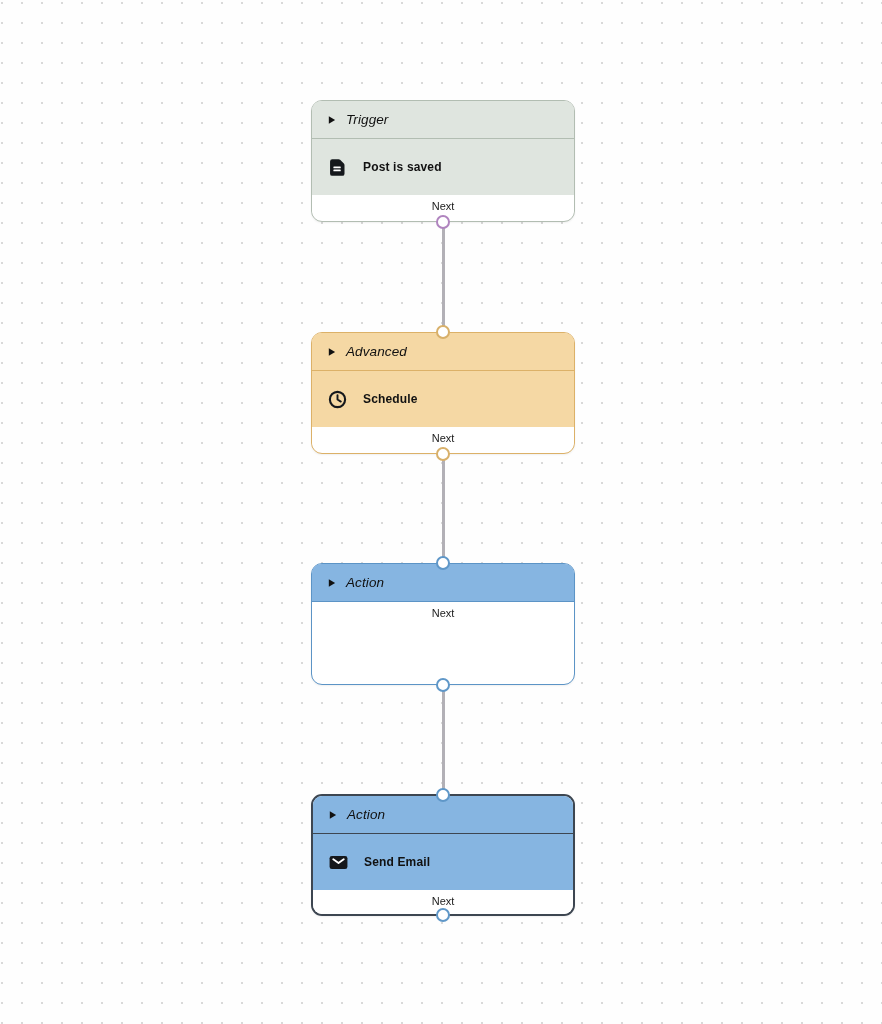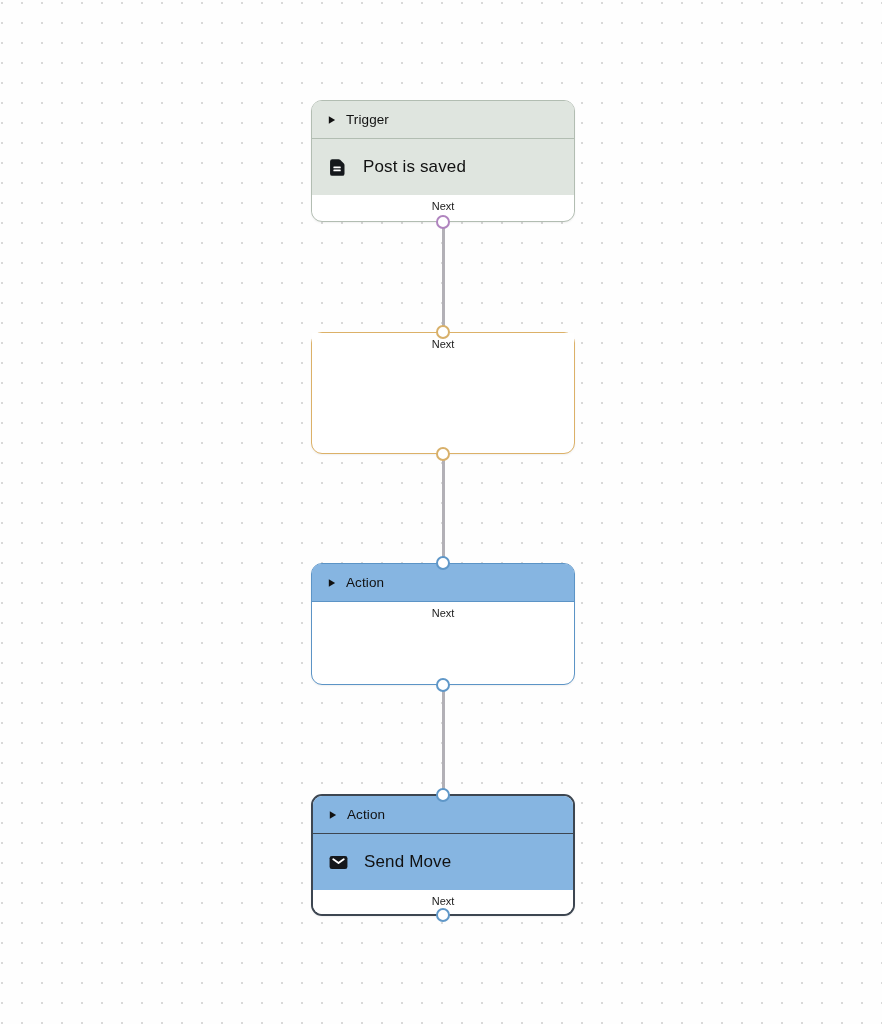--- a/index.html
+++ b/index.html
@@ -42,31 +42,32 @@
     gap: 10px;
     height: 38px;
     padding: 16px 15px;
     background: var(--node-bg, #eee);
     border-bottom: 1.5px solid var(--node-border, #999);
     border-radius: 9px 9px 0 0;
     font-size: 13.5px;
     font-weight: 500;
     letter-spacing: 0.1px;
     cursor: pointer;
+    font-style: italic;
   }
   .caret { display: inline-flex; width: 9px; height: 10px; flex: none; }
   .node-body {
     display: flex;
     align-items: center;
     gap: 15px;
     height: 56px;
     padding: 0 15px;
     background: var(--node-bg, #eee);
-    font-size: 17px;
-    font-weight: 400;
+    font-size: 12px;
+    font-weight: 700;
     letter-spacing: 0.15px;
   }
   .body-icon { display: inline-flex; width: 21px; height: 21px; flex: none; }
   .node-footer {
     height: 24px;
     background: #fff;
     border-radius: 0 0 9px 9px;
     text-align: center;
     font-size: 11px;
     font-weight: 400;
@@ -116,20 +117,37 @@
       </span>
       <span>Post is saved</span>
     </div>
     <div class="node-footer">
       <span>Next</span>
     </div>
     <span class="handle handle-bottom"></span>
   </div>
 
   <div class="node" style="top: 332px; --node-bg: #f5d8a4; --node-border: #dcb168; --handle-color: #d8b06a;">
+    <div class="node-header">
+      <span class="caret">
+        <svg viewBox="0 0 10 10" width="9" height="10">
+            <path d="M2 0.8 L9 5 L2 9.2 Z" fill="#111"></path>
+          </svg>
+      </span>
+      <span>Advanced</span>
+    </div>
+    <div class="node-body">
+      <span class="body-icon">
+        <svg viewBox="0 0 24 24" width="21" height="21">
+          <circle cx="12" cy="12" r="8.7" fill="none" stroke="#15181c" stroke-width="2.4"></circle>
+          <path d="M12 7.2 V12 L15.8 14.4" fill="none" stroke="#15181c" stroke-width="2.2" stroke-linecap="round" stroke-linejoin="round"></path>
+        </svg>
+      </span>
+      <span>Schedule</span>
+    </div>
     <div class="node-footer">
       <span>Next</span>
     </div>
     <span class="handle handle-top"></span>
     <span class="handle handle-bottom"></span>
   </div>
 
   <div class="node" style="top: 563px; --node-bg: #86b5e1; --node-border: #5c94c6; --handle-color: #5f97c8;">
     <div class="node-header">
       <span class="caret">
@@ -155,21 +173,21 @@
       </span>
       <span>Action</span>
     </div>
     <div class="node-body">
       <span class="body-icon">
         <svg viewBox="0 0 24 24" width="22" height="21">
           <rect x="1.8" y="4.6" width="20.4" height="14.8" rx="2.6" fill="#15181c"></rect>
           <path d="M6 8.2 L12 12.6 L18 8.2" fill="none" stroke="#fff" stroke-width="2.1" stroke-linecap="round" stroke-linejoin="round"></path>
         </svg>
       </span>
-      <span>Send Move</span>
+      <span>Send Email</span>
     </div>
     <div class="node-footer">
       <span>Next</span>
     </div>
     <span class="handle handle-top"></span>
     <span class="handle handle-bottom"></span>
   </div>
 
 </div>
 

